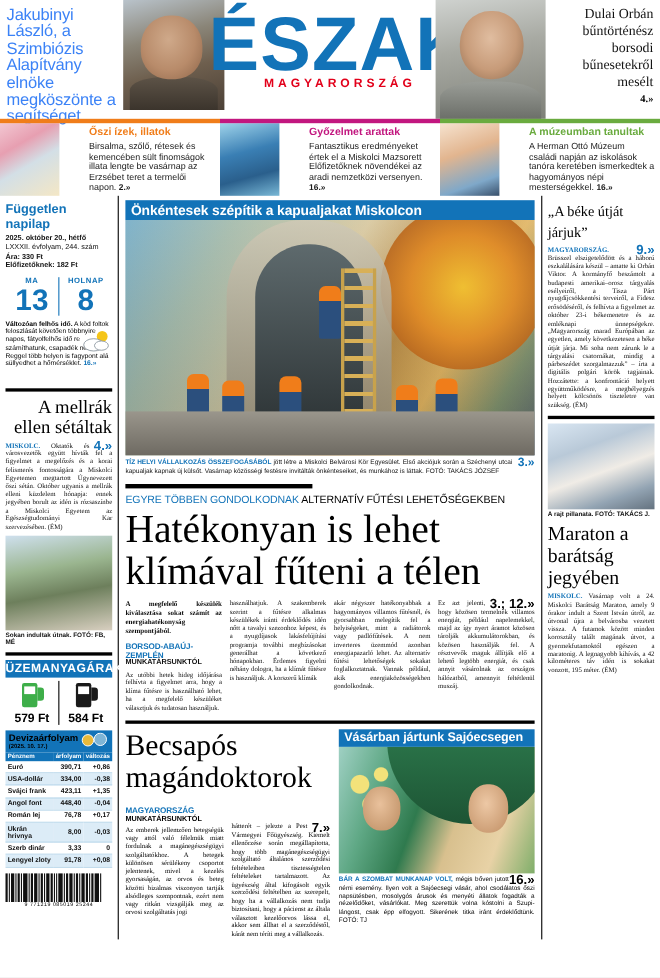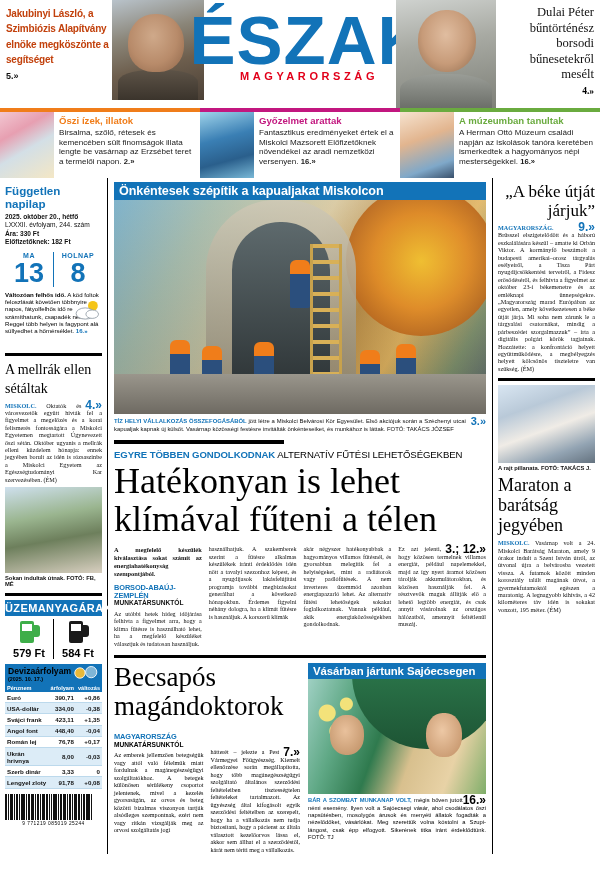--- a/index.html
+++ b/index.html
@@ -6,21 +6,21 @@
   body{font-family:"Liberation Sans",sans-serif;}
   .page{
     position:relative;width:600px;height:889px;background:#ffffff;
     overflow:hidden;
   }
 
   
   .masthead{position:relative;height:108px;background:#fff;display:flex;}
   .mh-left{width:118px;padding:6px 6px 0 6px;box-sizing:border-box;}
   .mh-left .teaser{
-    font-size:10px;line-height:15.4px;font-weight:bold;color:#c2410c;
+    font-size:15px;line-height:15.4px;font-weight:normal;color:#3b82f6;
     letter-spacing:-0.2px;
   }
   .mh-left .pg{font-size:9px;font-weight:bold;color:#111;margin-top:3px;}
   .mh-photo-l{
     position:absolute;left:112px;top:0;width:92px;height:100px;
     background:linear-gradient(165deg,#b9c3cb 0%,#8a8578 35%,#6e5f4e 62%,#4b4036 100%);
   }
   .mh-photo-l:after{
     content:"";position:absolute;left:16px;top:14px;width:56px;height:58px;border-radius:48% 48% 44% 44%;
     background:radial-gradient(ellipse at 45% 38%,#cfa98a 0%,#b88b6a 55%,#8d6549 100%);
@@ -55,21 +55,21 @@
     font-family:"Liberation Serif",serif;
   }
   .mh-right .teaser{font-size:12.6px;line-height:15.6px;color:#111;}
   .mh-right .pg{font-size:9.5px;font-weight:bold;margin-top:3px;}
 
   
   .promo{display:flex;height:70px;width:600px;}
   .promo-card{display:flex;flex:1;position:relative;}
   .promo-bar{height:4px;width:100%;position:absolute;top:0;left:0;}
   .promo-img{width:54px;height:66px;margin-top:4px;flex:0 0 54px;}
-  .promo-txt{padding:7px 5px 0 5px;box-sizing:border-box;flex:1;}
+  .promo-txt{padding:7px 5px 0 5px;box-sizing:border-box;flex:1;margin-left:22px;}
   .promo-title{font-size:9.6px;font-weight:bold;line-height:11px;margin-bottom:2px;}
   .promo-body{font-size:8.1px;line-height:9.6px;color:#1a1a1a;}
   .promo-body .pg{font-weight:bold;font-size:7.6px;}
 
   .img-veg{background:linear-gradient(150deg,#f2c7d2 0%,#e79fb1 30%,#d3dfe6 55%,#f4e7c5 100%);}
   .img-dance{background:linear-gradient(165deg,#9fd3ea 0%,#3a7fb4 40%,#2a5f8c 70%,#79b8d6 100%);}
   .img-kid{background:linear-gradient(160deg,#f6e3cf 0%,#e2b58f 40%,#7fa8c9 78%,#39506b 100%);}
 
   
   .grid{display:flex;width:600px;}
@@ -85,22 +85,22 @@
   .wx-box{flex:1;text-align:center;}
   .wx-box.sep{border-left:1px solid #1273b8;}
   .wx-lab{color:#1273b8;font-size:7px;font-weight:bold;letter-spacing:.5px;}
   .wx-val{color:#1273b8;font-size:27px;font-weight:bold;line-height:28px;}
   .wx-desc{font-size:6.1px;line-height:7.3px;position:relative;min-height:56px;}
   .wx-desc b{font-weight:bold;}
   .wx-desc .pg{color:#1273b8;font-weight:bold;}
   .wx-icon{position:absolute;right:0;top:8px;width:28px;height:22px;}
   .rule{border-top:3px solid #000;margin:6px 0 4px;}
   .art-h-serif{
-    font-family:"Liberation Serif",serif;font-size:14px;line-height:19px;
-    text-align:left;font-weight:normal;color:#000;margin-bottom:4px;
+    font-family:"Liberation Serif",serif;font-size:17px;line-height:19px;
+    text-align:right;font-weight:normal;color:#000;margin-bottom:4px;
   }
   .body-ser{font-family:"Liberation Serif",serif;font-size:6.2px;line-height:7.4px;text-align:justify;color:#111;}
   .loc{color:#1273b8;font-weight:bold;}
   .pgnum{float:right;font-family:"Liberation Sans",sans-serif;font-weight:bold;font-size:12px;color:#000;margin-left:4px;}
   .pgnum.blue{color:#1273b8;}
   .photo-walk{height:86px;background:linear-gradient(170deg,#cfe0ee 0%,#9ab58f 35%,#6d7f5c 60%,#d8cfc0 100%);margin-top:4px;}
   .cap{font-size:5.8px;font-weight:bold;margin-top:2px;color:#111;}
 
   .fuel-h{
     background:#1273b8;color:#fff;font-size:11px;font-weight:bold;text-align:center;
@@ -156,21 +156,21 @@
     background:radial-gradient(circle at 50% 50%,#f2c12e 0%,#e08a25 45%,#b5641d 75%,rgba(181,100,29,0) 78%);opacity:.92;}
   .lp-ground{position:absolute;left:0;bottom:0;width:100%;height:40px;background:linear-gradient(180deg,#9a968c,#6e6a62);}
   .lead-cap{
     font-size:5.9px;line-height:7.6px;padding:4px 0 3px;color:#111;text-align:justify;
     border-bottom:0;
   }
   .lead-cap .bold{font-weight:bold;}
   .lead-cap .pg{font-family:"Liberation Sans",sans-serif;font-weight:bold;font-size:11px;color:#1273b8;}
   .rule-short{border-top:4px solid #000;width:170px;margin:4px 0 5px;}
   .overline{font-size:9.6px;letter-spacing:-.1px;margin-bottom:2px;}
-  .overline .hl{color:#1273b8;font-weight:bold;}
+  .overline .hl{color:#1273b8;font-weight:normal;}
   .big-head{
     font-family:"Liberation Serif",serif;font-size:36px;line-height:38px;
     color:#000;margin:0 0 8px;font-weight:normal;
   }
   .cols3{display:flex;gap:7px;}
   .cols3 .c{flex:1;font-family:"Liberation Serif",serif;font-size:6.1px;line-height:7.5px;text-align:justify;color:#111;}
   .stand{font-weight:bold;font-size:6.4px;line-height:8px;}
   .srcbox{margin:6px 0 4px;}
   .srcbox .t1{color:#1273b8;font-weight:bold;font-size:7.4px;font-family:"Liberation Sans",sans-serif;letter-spacing:-.1px;}
   .srcbox .t2{font-weight:bold;font-size:6.6px;font-family:"Liberation Sans",sans-serif;}
@@ -185,21 +185,21 @@
   .vp-umb{position:absolute;left:44px;top:-30px;width:150px;height:100px;background:linear-gradient(180deg,#2e7d4f,#1d5434);border-radius:0 0 75px 75px;}
   .vp-face{position:absolute;left:22px;top:36px;width:34px;height:40px;border-radius:46%;background:radial-gradient(ellipse at 45% 40%,#e9c19c,#bb8c61);}
   .vp-face2{position:absolute;right:24px;top:34px;width:36px;height:44px;border-radius:46%;background:radial-gradient(ellipse at 45% 40%,#edc8a5,#c08e63);}
   .vp-flowers{position:absolute;left:0;top:10px;width:64px;height:60px;background:radial-gradient(circle at 30% 40%,#f3e27a 0 8px,transparent 9px),radial-gradient(circle at 60% 25%,#f3e27a 0 6px,transparent 7px),radial-gradient(circle at 45% 70%,#e9db84 0 7px,transparent 8px);}
   .vasar-cap{font-size:5.8px;line-height:7.4px;text-align:justify;padding-top:3px;}
   .vasar-cap .bold{font-weight:bold;color:#1273b8;}
   .pg16{font-family:"Liberation Sans",sans-serif;font-weight:bold;font-size:12px;float:right;}
 
   
   .quote-head{
-    font-family:"Liberation Serif",serif;font-size:17px;line-height:19px;text-align:right;margin-bottom:4px;
+    font-family:"Liberation Serif",serif;font-size:13px;line-height:19px;text-align:left;margin-bottom:4px;
   }
   .photo-mar{height:78px;background:linear-gradient(160deg,#d9e6f2 0%,#b9c9d8 30%,#f0ece6 55%,#93a4b3 80%,#64727f 100%);}
 
   .side-rule{border-top:3px solid #000;margin:6px 0 4px;}
 </style>
 </head>
 <body>
 
 <div class="page">
 
@@ -208,21 +208,21 @@
       <div class="teaser">Jakubinyi László, a Szimbiózis Alapítvány elnöke megköszönte a segítséget</div>
       <div class="pg">5.»</div>
     </div>
     <div class="mh-photo-l"></div>
     <div class="mh-center">
       <div class="logo">ÉSZAK</div>
       <div class="logo-sub">MAGYARORSZÁG</div>
     </div>
     <div class="mh-photo-r"></div>
     <div class="mh-right">
-      <div class="teaser">Dulai Péter bűntörténész borsodi bűnesetekről mesélt</div>
+      <div class="teaser">Dulai Orbán bűntörténész borsodi bűnesetekről mesélt</div>
       <div class="pg">4.»</div>
     </div>
   </div>
 
   <div class="promo">
 
     <div class="promo-card">
       <div class="promo-bar" style="background:#f07d1a"></div>
       <div class="promo-img img-veg"></div>
       <div class="promo-txt">

